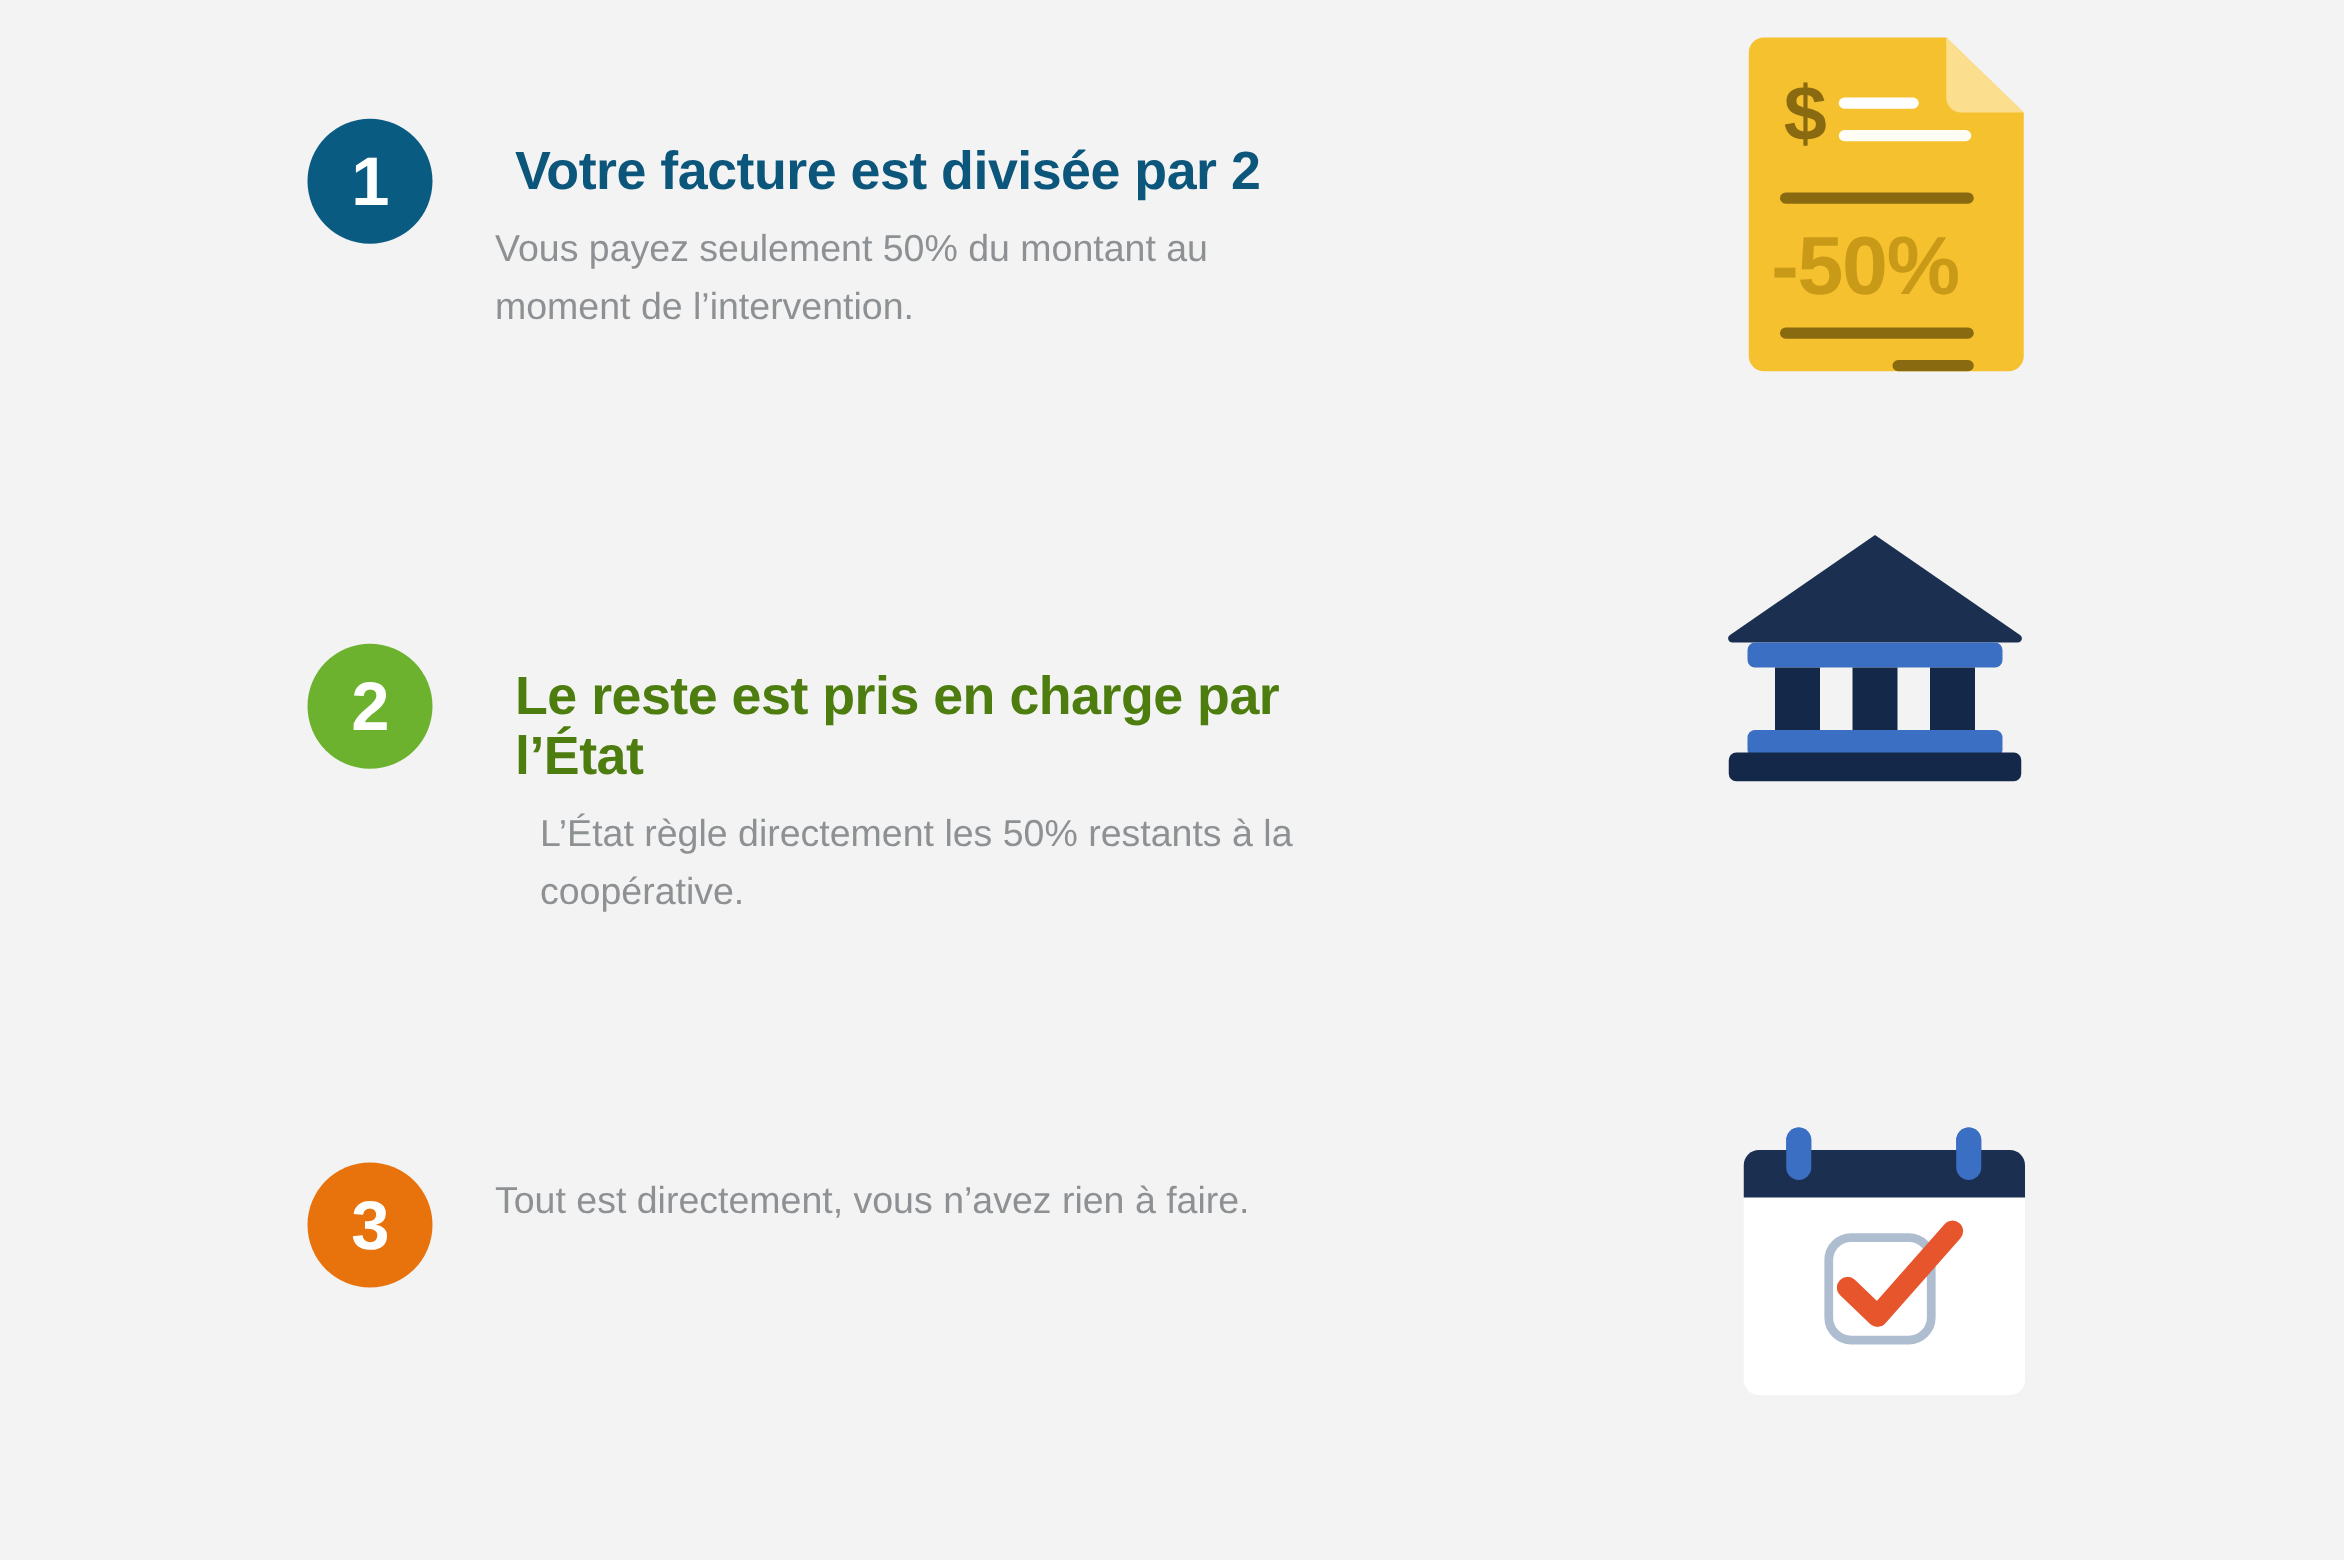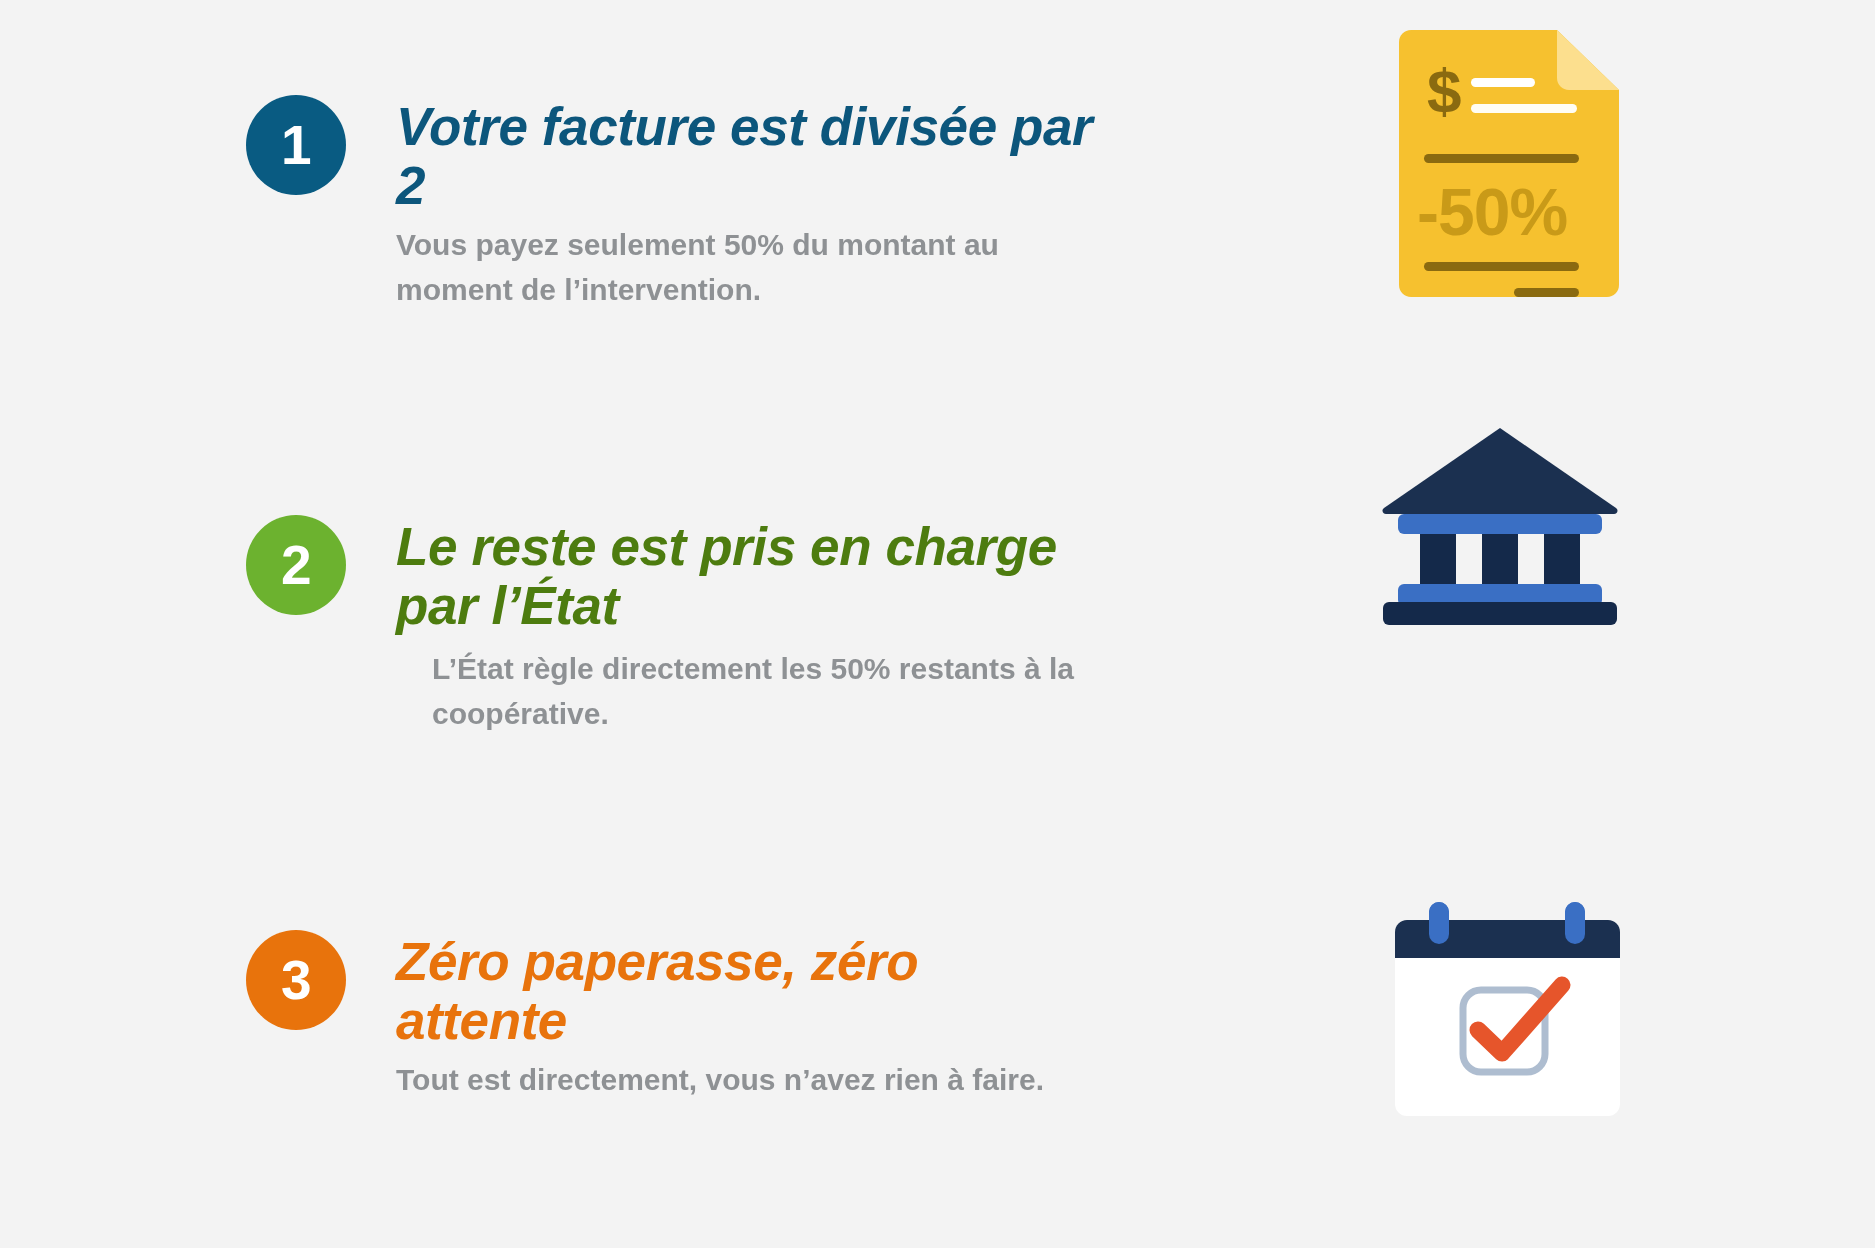--- a/index.html
+++ b/index.html
@@ -61,37 +61,36 @@
   .badge-2 { background: #6cb22f; }
   .badge-3 { background: #e8730c; }
 
   .text-col {
     flex: 1 1 auto;
     max-width: 700px;
     padding-top: 2px;
   }
 
   .step-title {
-    margin: 0;
-    font-size: 53px;
+    margin: 16px;
+    font-size: 43px;
     font-weight: 700;
     line-height: 1.12;
     letter-spacing: -0.4px;
-    font-style: italic;
   }
   .title-1 { color: #0c567c; }
   .title-2 { color: #4d7c0f; }
   .title-3 { color: #e8730c; }
 
   .step-desc {
     margin: 6px 0 0 0;
     font-size: 30px;
     line-height: 1.52;
     color: #8e9194;
-    font-weight: 700;
+    font-weight: 400;
     max-width: 680px;
   }
   .step-2 .step-desc { margin-top: 10px; margin-left: 36px; }
 
   
   .art {
     position: absolute;
     width: 260px;
     height: 260px;
   }
@@ -177,21 +176,20 @@
         <rect x="3" y="182" width="234" height="23" rx="6" fill="#14294a"></rect>
       </svg>
     </div>
   </div>
 
   <div class="step step-3">
     <div class="badge-col">
       <div class="badge badge-3">3</div>
     </div>
     <div class="text-col">
-      <h2 class="step-title title-3">Zéro paperasse, zéro attente</h2>
       <p class="step-desc">Tout est directement, vous n’avez rien à faire.</p>
     </div>
   </div>
 
   <div class="art art-3">
     <div class="cal-wrap">
       <svg width="245" height="225" viewBox="0 0 245 225" aria-hidden="true">
 
         <rect x="44" y="2" width="20" height="42" rx="10" fill="#3a6fc4"></rect>
         <rect x="180" y="2" width="20" height="42" rx="10" fill="#3a6fc4"></rect>

